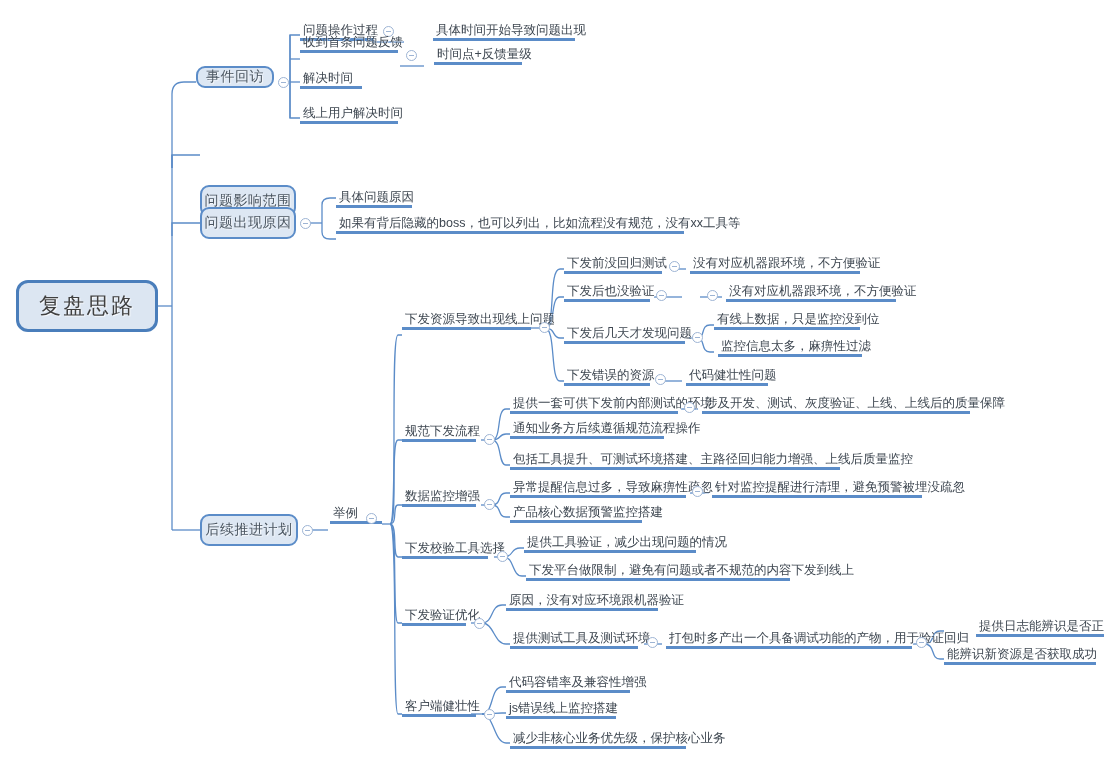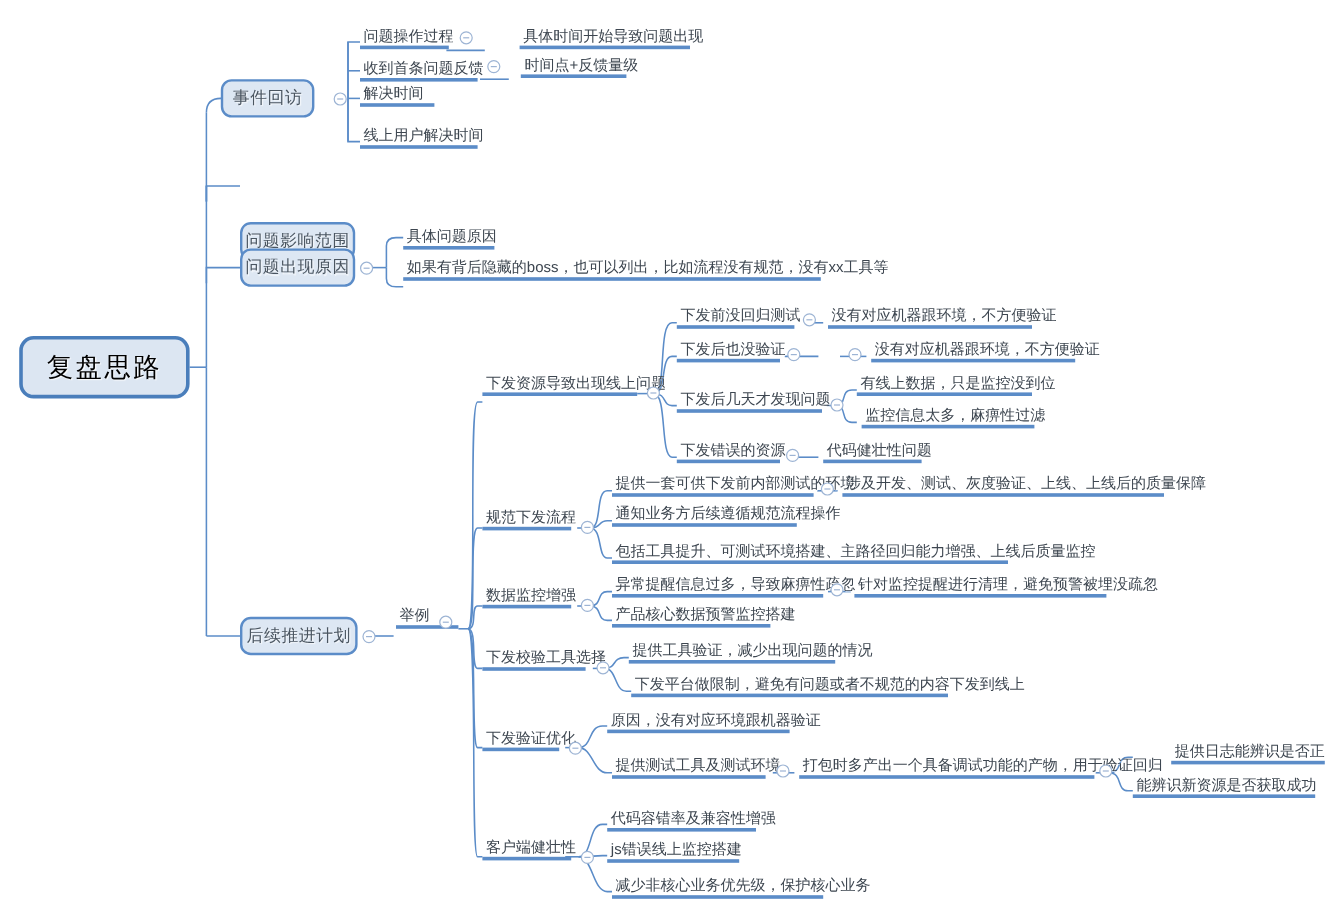--- a/index.html
+++ b/index.html
@@ -22,21 +22,21 @@
     pointer-events: none;
   }
 
   
   .root-node {
     position: absolute;
     background: #dce6f2;
     border: 3px solid #4a7ebb;
     border-radius: 12px;
     display: flex; align-items: center; justify-content: center;
-    color: #000000;
+    color: #404040;
     font-size: 22px;
     letter-spacing: 2px;
     text-shadow: 1px 1px 1px rgba(255,255,255,0.9);
   }
 
   
   .box-node {
     position: absolute;
     background: #dde7f3;
     border: 2px solid #5b8cc8;
@@ -194,42 +194,42 @@
     <g fill="none" stroke="#5b8cc8" stroke-width="1.3">
       <path d="M471,714 L482,714"></path>
       <path d="M482,714 C494,714 490,687 502,687 L506,687"></path>
       <path d="M482,714 C494,714 494,713 502,713 L506,713"></path>
       <path d="M482,714 C494,714 494,743 506,743 L510,743"></path>
     </g>
   </svg>
 
   <div class="root-node" style="left:16px; top:280px; width:142px; height:52px;">复盘思路</div>
 
-  <div class="box-node" style="left:184px; top:66px; width:78px; height:32px;">事件回访</div>
+  <div class="box-node" style="left:196px; top:66px; width:78px; height:22px;">事件回访</div>
   <div class="toggle" style="left:278px; top:77px;"></div>
 
   <div class="box-node" style="left:200px; top:139px; width:96px; height:32px;margin-top:46px;">问题影响范围</div>
 
   <div class="box-node" style="left:200px; top:207px; width:96px; height:32px;">问题出现原因</div>
   <div class="toggle" style="left:300px; top:218px;"></div>
 
   <div class="box-node" style="left:200px; top:514px; width:98px; height:32px;">后续推进计划</div>
   <div class="toggle" style="left:302px; top:525px;"></div>
 
   <div class="txt-node" style="left:300px; top:22px; width:74px;">
     <span>问题操作过程</span>
     <span class="bar"></span>
   </div>
   <div class="toggle" style="left:383px; top:26px;"></div>
   <div class="txt-node" style="left:433px; top:22px; width:142px;">
     <span>具体时间开始导致问题出现</span>
     <span class="bar"></span>
   </div>
 
-  <div class="txt-node" style="left:300px; top:49px; width:98px;">
+  <div class="txt-node" style="left:300px; top:34px; width:98px;">
     <span>收到首条问题反馈</span>
     <span class="bar"></span>
   </div>
   <div class="toggle" style="left:406px; top:50px;"></div>
   <div class="txt-node" style="left:434px; top:46px; width:88px;">
     <span>时间点+反馈量级</span>
     <span class="bar"></span>
   </div>
 
   <div class="txt-node" style="left:300px; top:70px; width:62px;">

